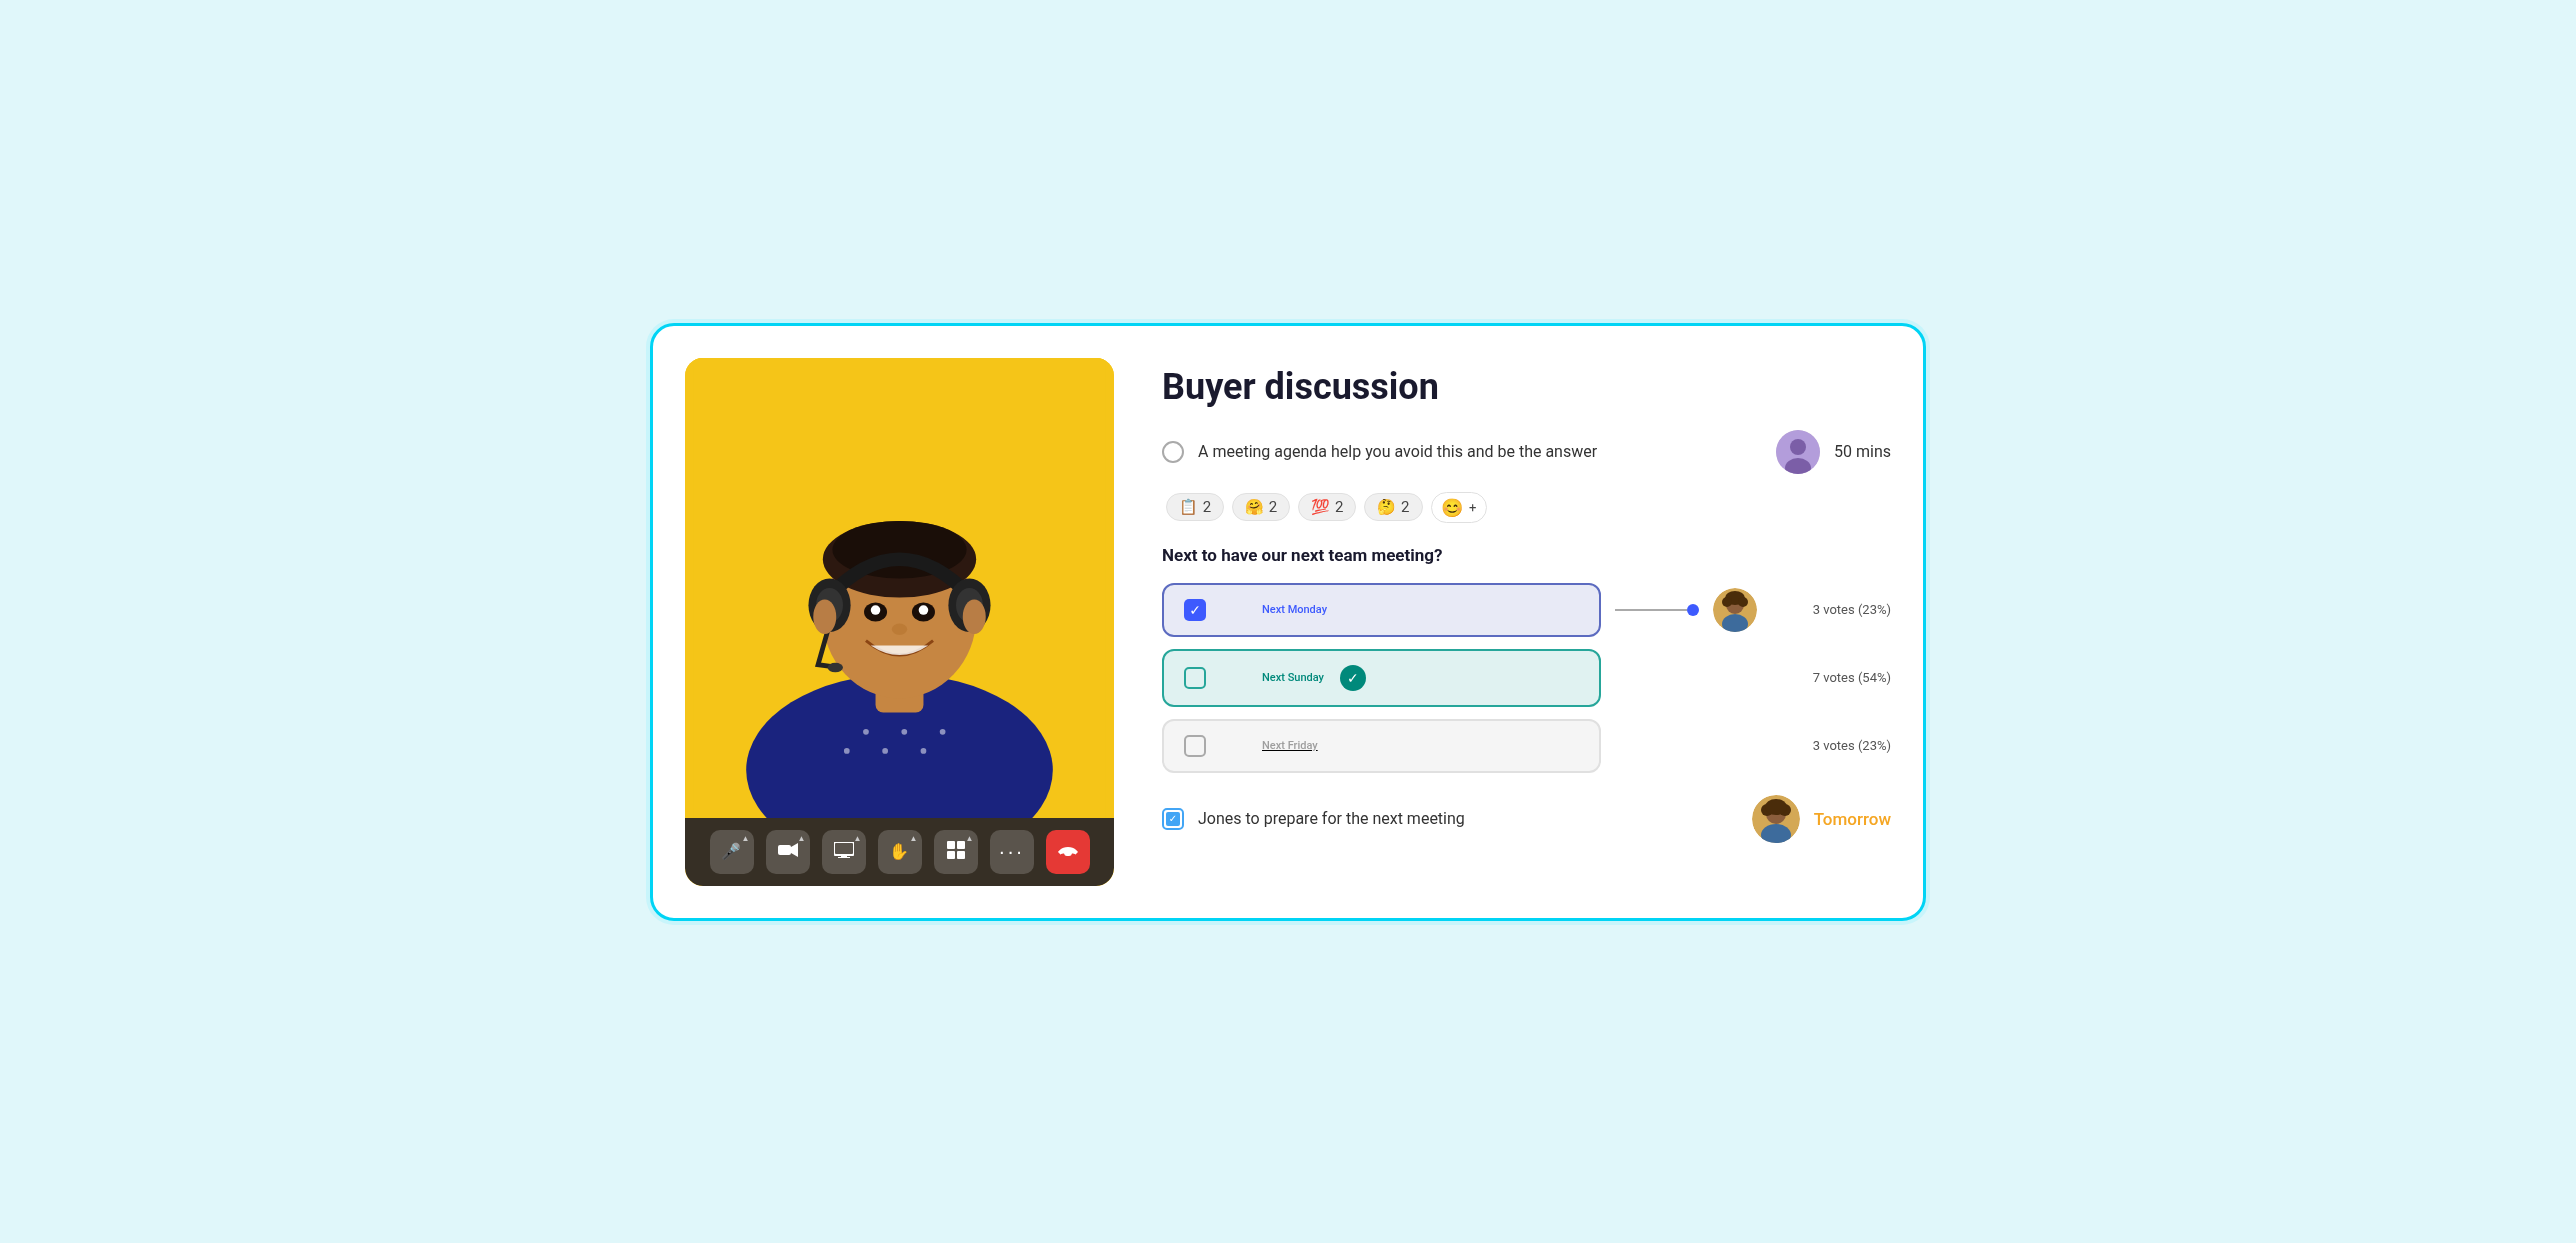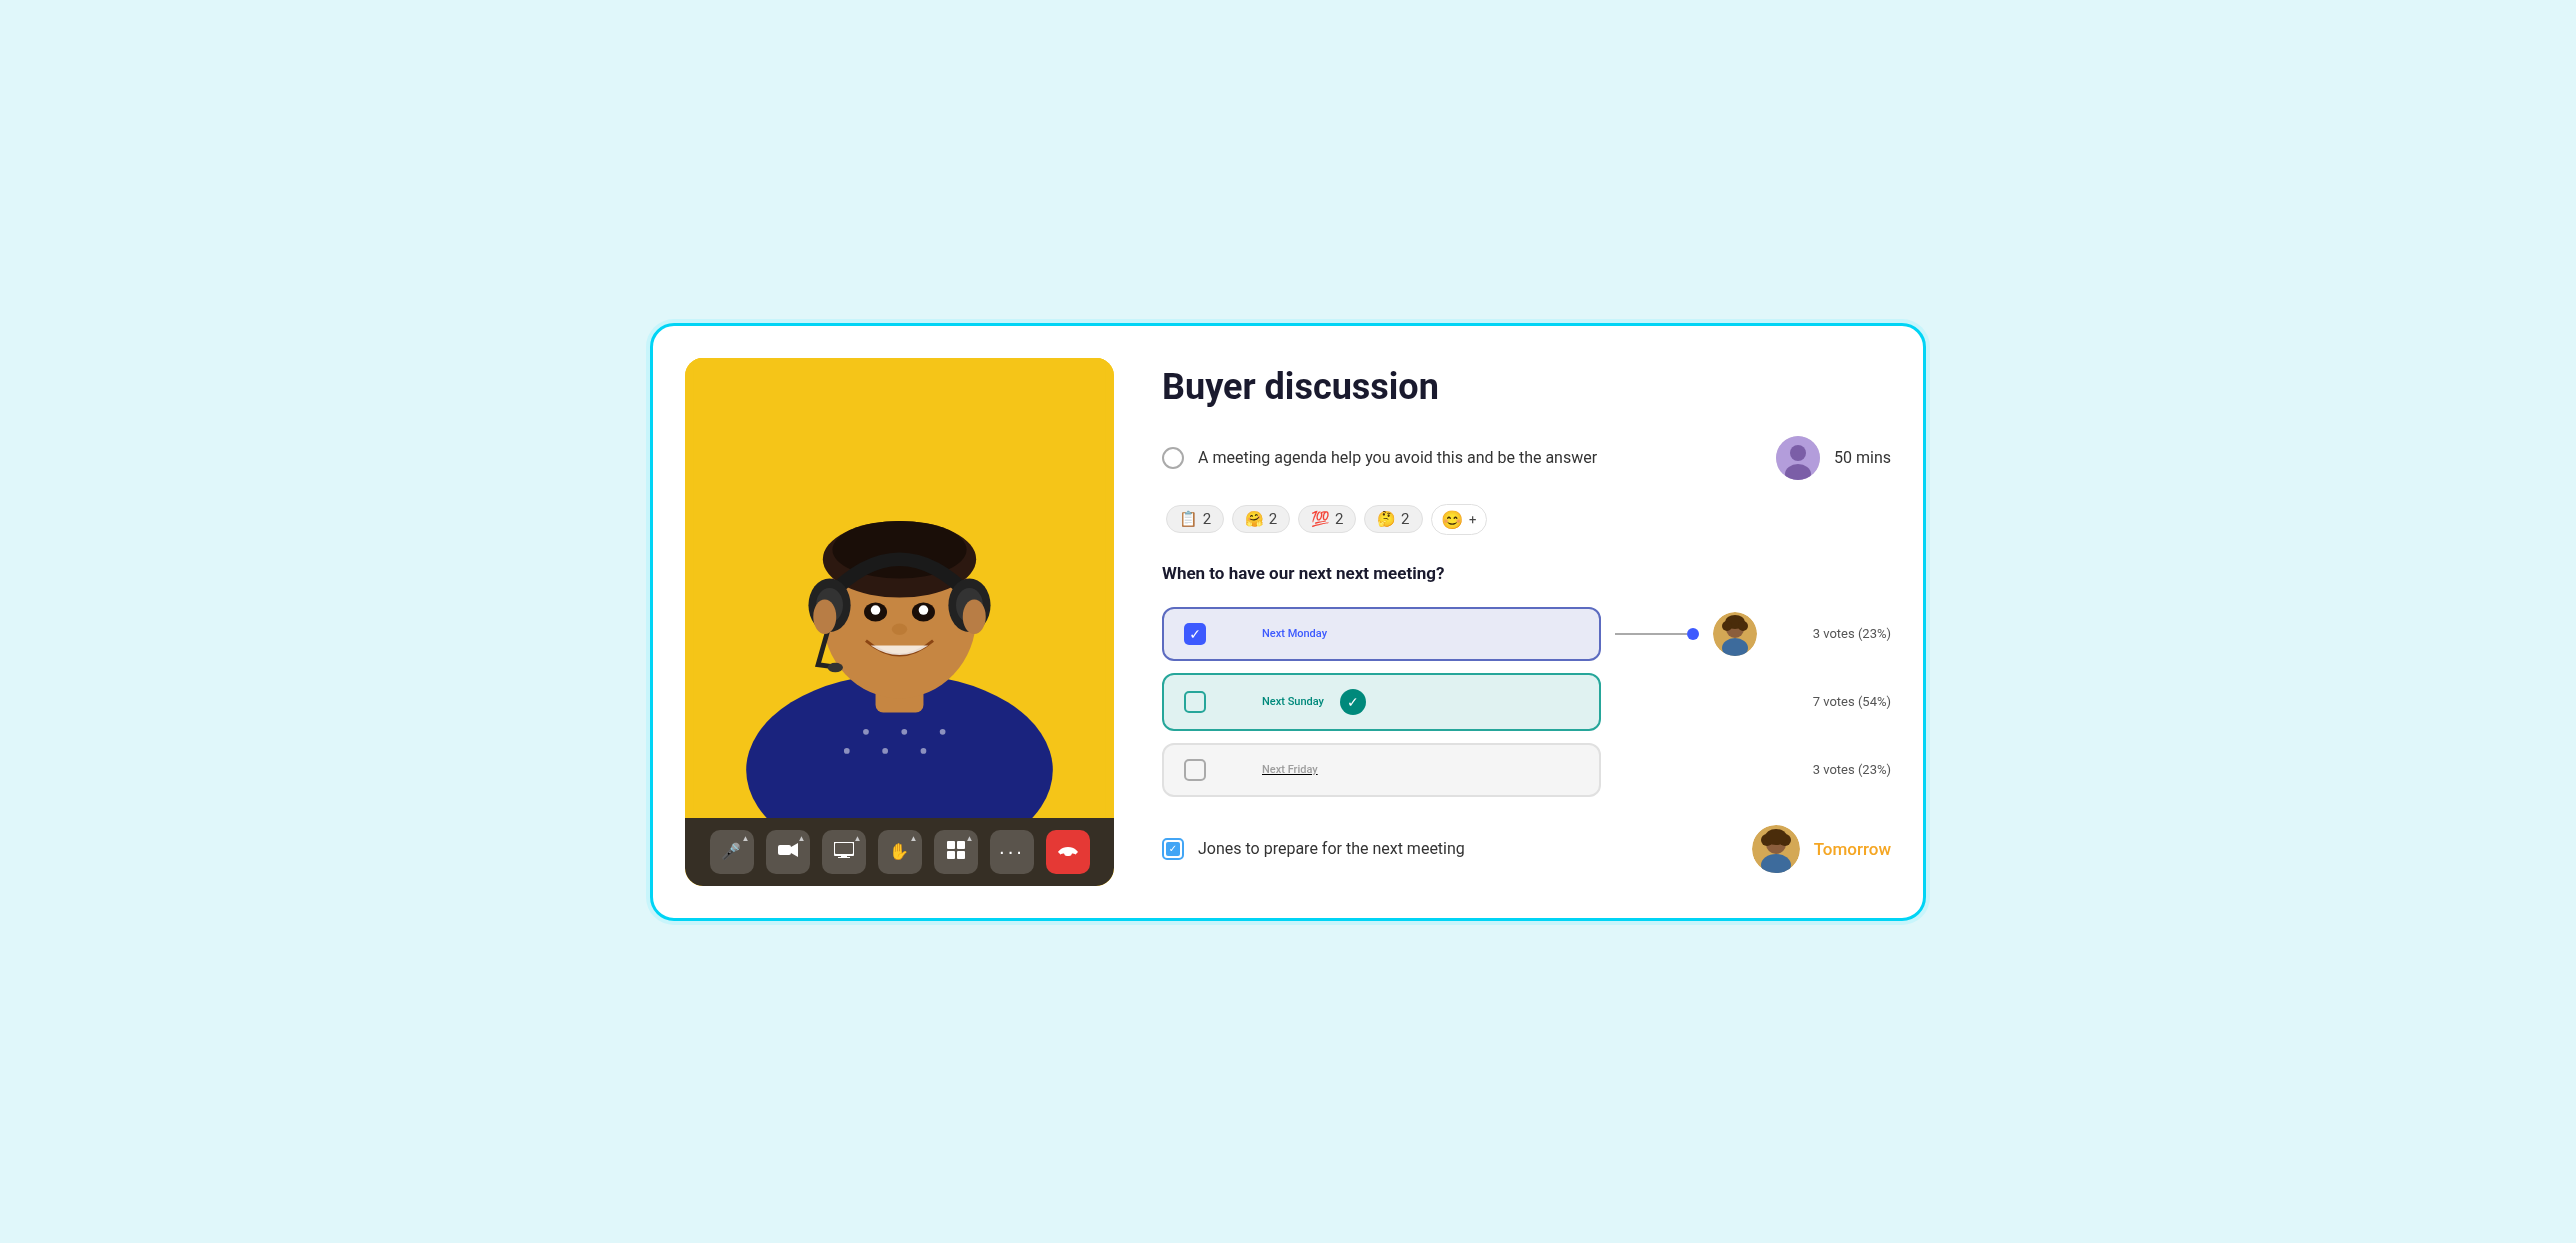--- a/index.html
+++ b/index.html
@@ -82,21 +82,21 @@
       top: 4px;
       right: 4px;
       font-size: 8px;
       color: #ccc;
     }
     
     .content-panel {
       flex: 1;
       display: flex;
       flex-direction: column;
-      gap: 24px;
+      gap: 18px;
       padding-top: 8px;
     }
     .meeting-title {
       font-size: 36px;
       font-weight: 700;
       color: #1a1a2e;
       margin-bottom: 4px;
     }
     
     .agenda-row {
@@ -487,21 +487,21 @@
       <div class="emoji-pill">
         <span>🤔</span>
         <span>2</span>
       </div>
       <div class="emoji-pill add-emoji">
         <span>😊</span>
         <span style="font-size:13px;">+</span>
       </div>
     </div>
 
-    <div class="poll-question">When to have our next next meeting?</div>
+    <div class="poll-question">Next to have our next team meeting?</div>
 
     <div class="poll-options">
 
       <div class="poll-option-row">
         <div class="poll-option-box selected-blue">
           <div class="checkbox-icon blue-filled">✓</div>
           <span class="option-label blue-text">Next Monday</span>
         </div>
 
         <div class="vote-connector">

